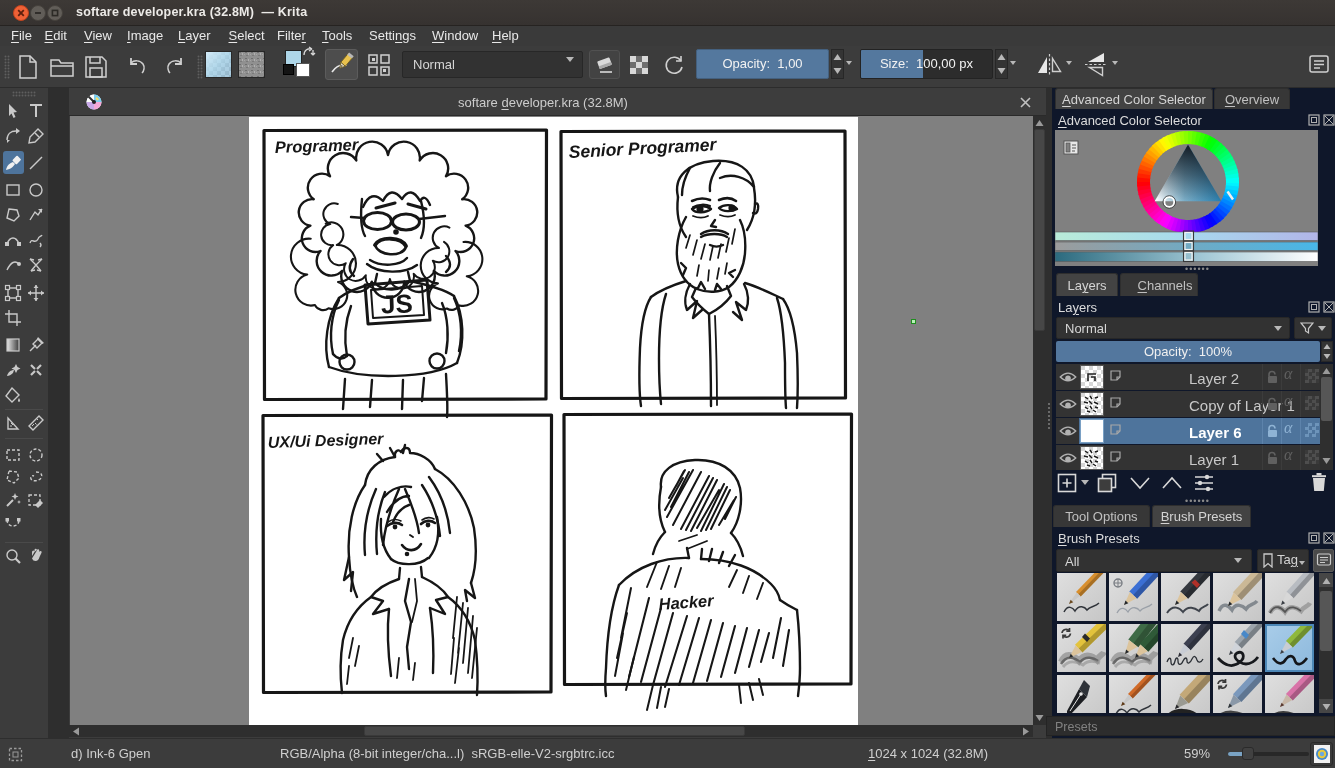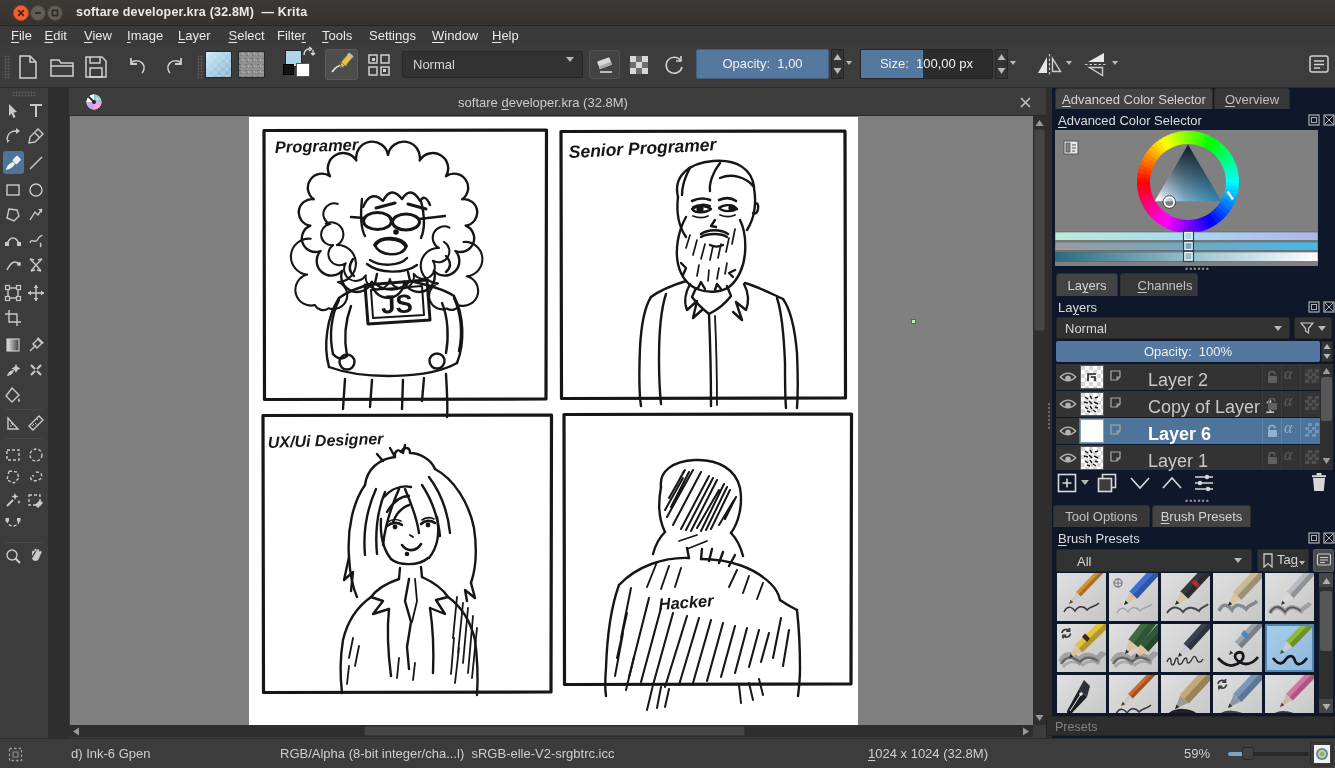--- a/index.html
+++ b/index.html
@@ -21,21 +21,21 @@
 #statusbar{left:0;top:738px;width:1335px;height:30px;background:#3c3c3c;border-top:1px solid #2e2e2e;}
 .sbtxt{position:absolute;top:7px;font-size:13px;color:#cfcfcf;white-space:pre;}
 .combo{position:absolute;background:#323232;border:1px solid #272727;border-radius:2px;color:#d6d6d6;font-size:13px;}
 .carr{position:absolute;width:0;height:0;border-left:4px solid transparent;border-right:4px solid transparent;border-top:5px solid #b8b8b8;}
 .dockertitle{position:absolute;font-size:13px;color:#dcdcdc;}
 .dtab{position:absolute;font-size:13px;color:#d4d4d4;text-align:center;border:1px solid #2e2e2e;border-bottom:none;border-radius:3px 3px 0 0;}
 .dtab.on{background:#434343;}
 .dtab.off{background:#373737;color:#c0c0c0;}
 .dots{position:absolute;color:#8a8a8a;font-size:9px;letter-spacing:1px;}
 .lrow{position:absolute;left:4px;width:264px;height:26px;background:#333333;}
-.lname{position:absolute;top:6px;font-size:18px;color:#cccccc;}
+.lname{position:absolute;top:6px;font-size:15px;color:#cccccc;margin-left:41px;}
 u{text-decoration-thickness:1px;text-underline-offset:2px;}
 </style></head><body>
 <div id="app">
 <div id="titlebar" class="abs">
 <div class="winbtn" style="left:13px;background:#ef6136;border:1px solid #c2431e;"><svg width="14" height="14" viewBox="0 0 14 14">
           <path d="M4.2,4.2 L9.8,9.8 M9.8,4.2 L4.2,9.8" stroke="#5e1f0d" stroke-width="1.8"></path>
         </svg></div>
 <div class="winbtn" style="left:30px;background:#615d58;border:1px solid #45413c;"><svg width="14" height="14" viewBox="0 0 14 14">
           <path d="M4,7 L10,7" stroke="#2c2a26" stroke-width="1.8"></path>
         </svg></div>
@@ -852,21 +852,21 @@
         <div class="dockertitle" style="left:6px;top:443px;"><u>B</u>rush Presets</div>
         <svg class="abs" style="left:256px;top:444px;" width="12" height="12" viewBox="0 0 12 12">
           <rect x="1" y="1" width="10" height="10" fill="none" stroke="#b0b0b0" stroke-width="1.2"></rect>
           <rect x="3.5" y="3.5" width="5" height="5" fill="none" stroke="#b0b0b0"></rect>
         </svg>
         <svg class="abs" style="left:271px;top:444px;" width="12" height="12" viewBox="0 0 12 12">
           <rect x="1" y="1" width="10" height="10" fill="none" stroke="#b0b0b0" stroke-width="1.2"></rect>
           <path d="M2,2 L10,10 M10,2 L2,10" stroke="#b0b0b0"></path>
         </svg>
         <div class="combo" style="left:4px;top:461px;width:196px;height:23px;">
-          <span style="position:absolute;left:20px;top:4px;">All</span>
+          <span style="position:absolute;left:8px;top:4px;">All</span>
         </div>
         <div class="carr" style="left:182px;top:470px;"></div>
         <div class="combo" style="left:205px;top:461px;width:52px;height:23px;"></div>
         <svg class="abs" style="left:210px;top:465px;" width="12" height="15" viewBox="0 0 12 15">
           <path d="M2,1 H10 V14 L6,10.5 L2,14 Z" fill="none" stroke="#c9c9c9" stroke-width="1.3"></path>
         </svg>
         <div class="abs" style="left:225px;top:464px;font-size:13px;color:#d4d4d4;">Ta<u>g</u></div>
         <div class="carr" style="left:247px;top:473px;border-left-width:3px;border-right-width:3px;border-top-width:4px;"></div>
         <div class="abs" style="left:261px;top:461px;width:21px;height:23px;background:#4a4a4a;border:1px solid #5a5a5a;border-radius:2px;"></div>
         <svg class="abs" style="left:264px;top:464px;" width="16" height="16" viewBox="0 0 16 16">

